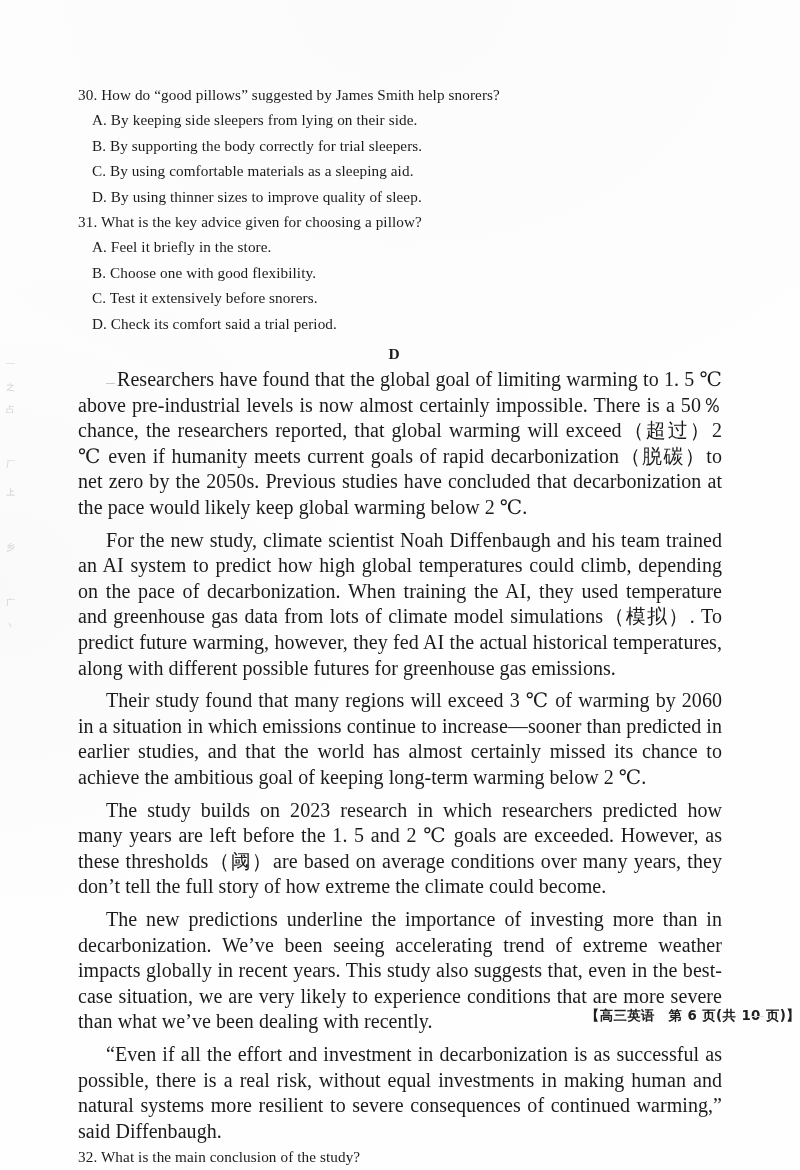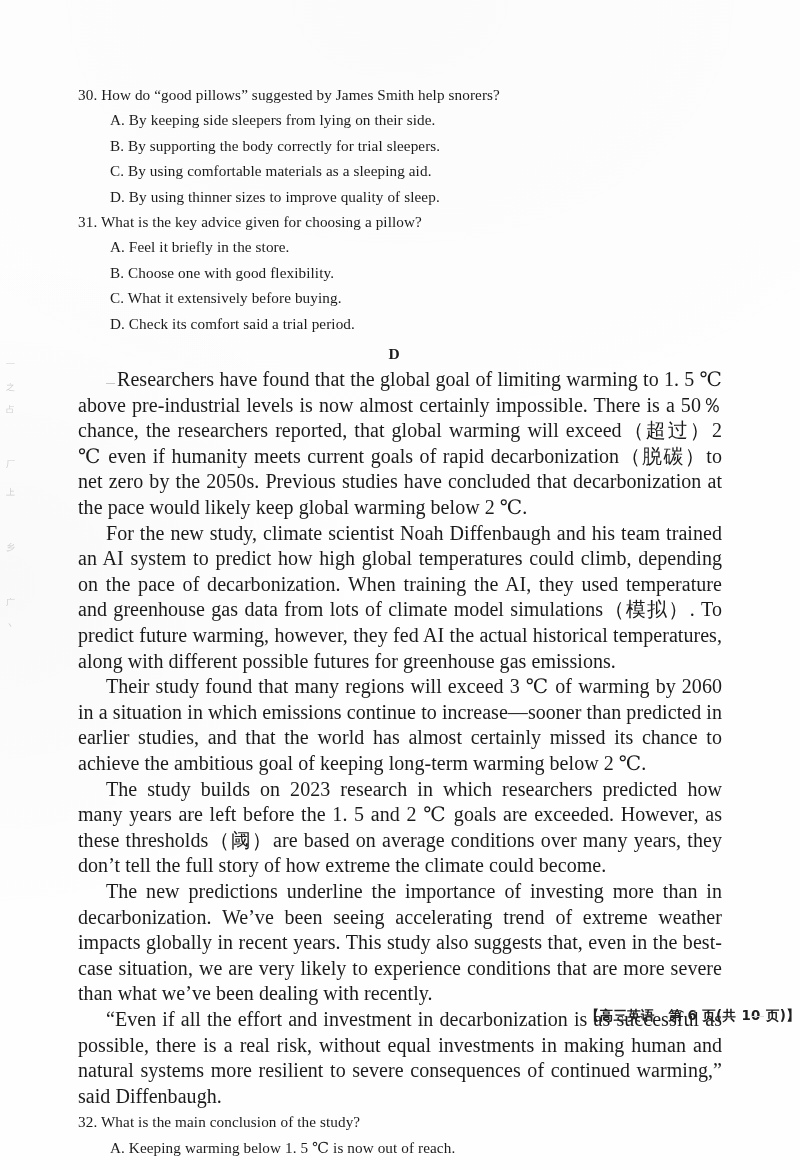--- a/index.html
+++ b/index.html
@@ -41,21 +41,21 @@
     width: 644px;
   }
 
   .q-line {
     font-size: 15.2px;
     line-height: 25.4px;
     letter-spacing: 0.1px;
     white-space: nowrap;
   }
   .q-stem { margin-left: 0px; }
-  .q-opt  { margin-left: 32px; }
+  .q-opt  { margin-left: 14px; }
 
   .section-letter {
     text-align: center;
     font-size: 15.5px;
     font-weight: bold;
     line-height: 24px;
     margin-left: -12px;
     margin-top: 6px;
     margin-bottom: 1px;
   }
@@ -64,21 +64,21 @@
     margin: 0;
     font-size: 20px;
     line-height: 25.6px;
     text-align: justify;
     text-align-last: left;
     text-justify: inter-word;
     text-indent: 28px;
     letter-spacing: 0.05px;
     hyphens: manual;
   }
-  p.para + p.para { margin-top: 0px; }
+  p.para + p.para { margin-top: 7px; }
 
   
   .stray-underscore {
     display: inline-block;
     width: 9px;
     border-bottom: 1.2px solid #c9c9c9;
     vertical-align: 2px;
     margin-right: 2px;
   }
 
@@ -152,21 +152,21 @@
       <div class="q-line q-opt">A. By keeping side sleepers from lying on their side.</div>
       <div class="q-line q-opt">B. By supporting the body correctly for trial sleepers.</div>
       <div class="q-line q-opt">C. By using comfortable materials as a sleeping aid.</div>
       <div class="q-line q-opt">D. By using thinner sizes to improve quality of sleep.</div>
     </div>
 
     <div>
       <div class="q-line q-stem">31. What is the key advice given for choosing a pillow?</div>
       <div class="q-line q-opt">A. Feel it briefly in the store.</div>
       <div class="q-line q-opt">B. Choose one with good flexibility.</div>
-      <div class="q-line q-opt">C. What it extensively before buying.</div>
+      <div class="q-line q-opt">C. Test it extensively before snorers.</div>
       <div class="q-line q-opt">D. Check its comfort said a trial period.</div>
     </div>
 
     <div class="section-letter">D</div>
 
     <div>
       <p class="para"><span class="stray-underscore"></span><span>Researchers have found that the global goal of limiting warming to 1. 5 ℃ above pre-industrial levels is now almost certainly impossible. There is a 50％ chance, the researchers reported, that global warming will exceed（超过）2 ℃ even if humanity meets current goals of rapid decarbonization（脱碳）to net zero by the 2050s. Previous studies have concluded that decarbonization at the pace would likely keep global warming below 2 ℃.</span></p>
       <p class="para">For the new study, climate scientist Noah Diffenbaugh and his team trained an AI system to predict how high global temperatures could climb, depending on the pace of decarbonization. When training the AI, they used temperature and greenhouse gas data from lots of climate model simulations（模拟）. To predict future warming, however, they fed AI the actual historical temperatures, along with different possible futures for greenhouse gas emissions.</p>
       <p class="para">Their study found that many regions will exceed 3 ℃ of warming by 2060 in a situation in which emissions continue to increase—sooner than predicted in earlier studies, and that the world has almost certainly missed its chance to achieve the ambitious goal of keeping long-term warming below 2 ℃.</p>
       <p class="para">The study builds on 2023 research in which researchers predicted how many years are left before the 1. 5 and 2 ℃ goals are exceeded. However, as these thresholds（阈）are based on average conditions over many years, they don’t tell the full story of how extreme the climate could become.</p>

